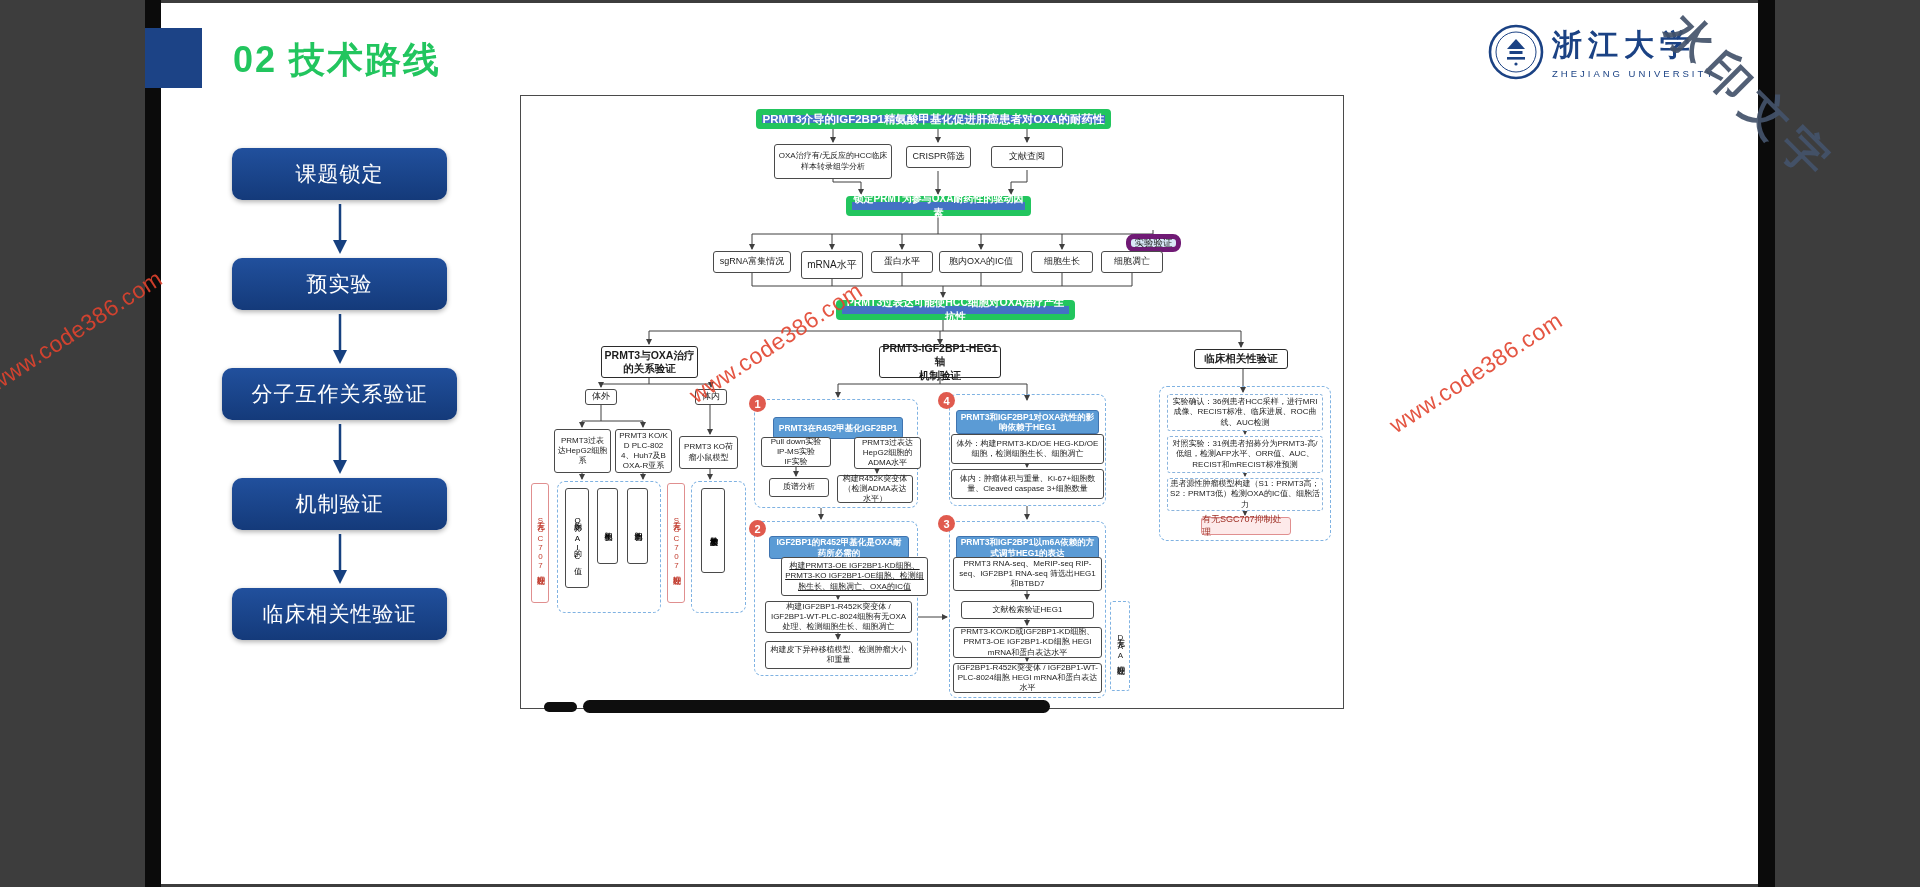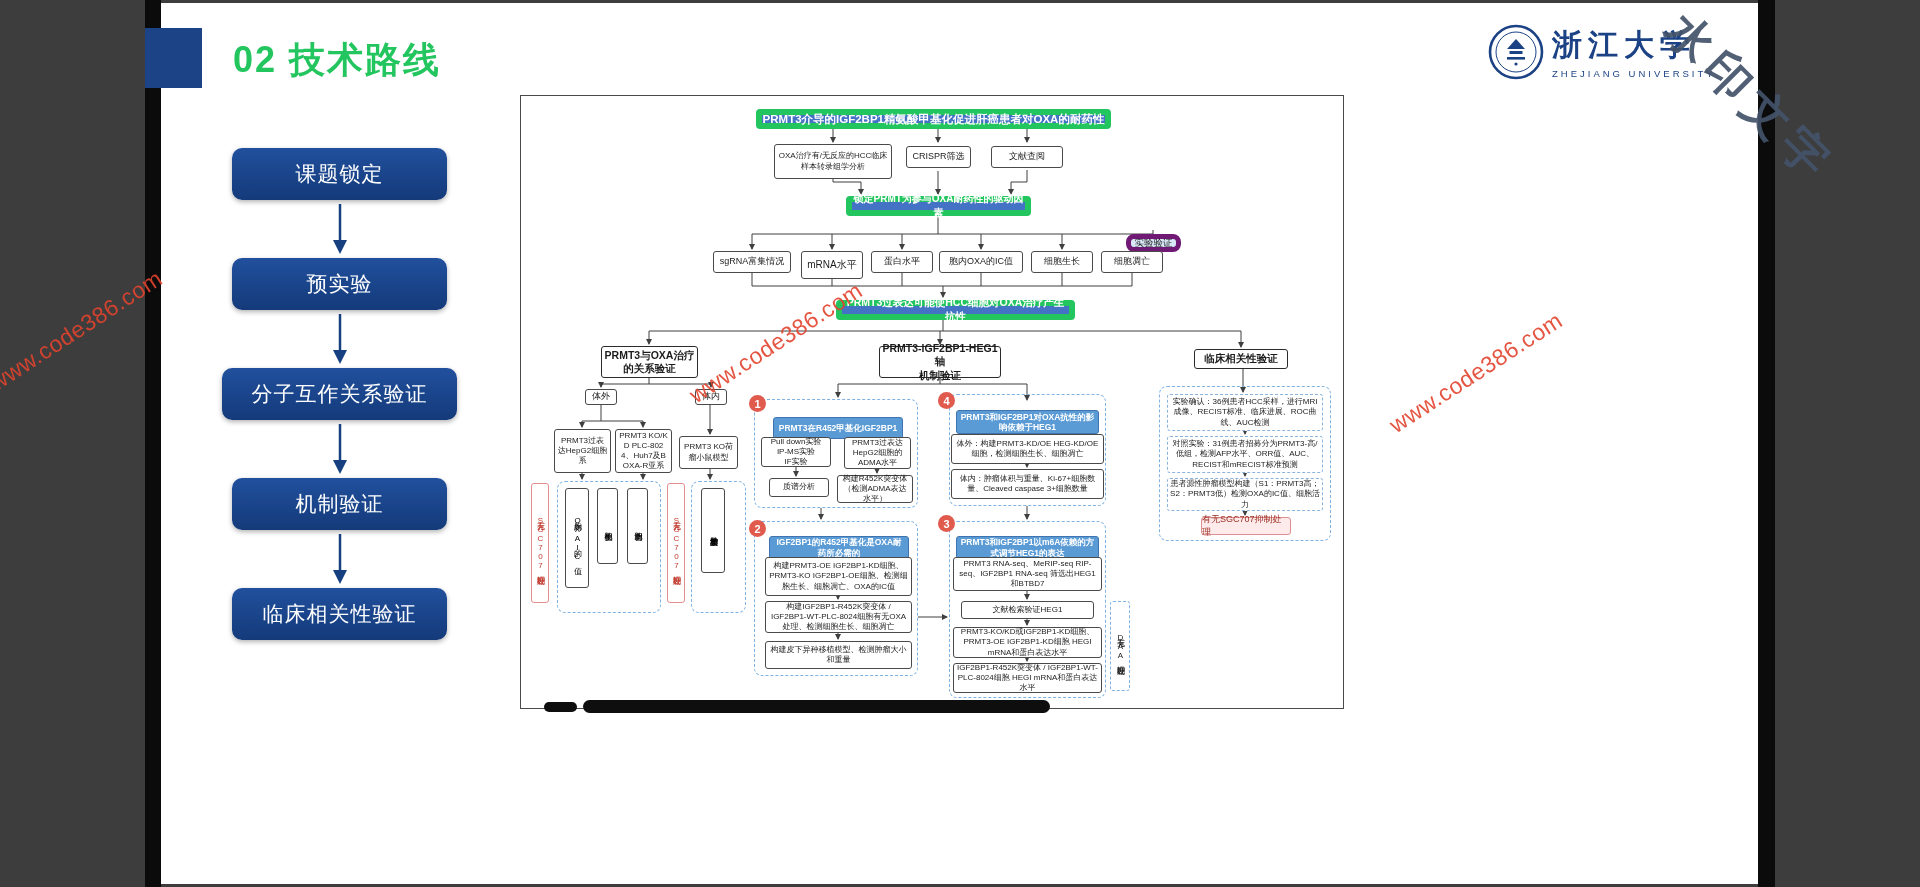--- a/index.html
+++ b/index.html
@@ -212,31 +212,31 @@
     <div class="v" style="left:106px;top:392px;width:21px;height:76px;">细胞凋亡</div>
     <div class="v red" style="left:146px;top:387px;width:18px;height:120px;">有无SGC707抑制处理</div>
     <div class="v" style="left:180px;top:392px;width:24px;height:85px;">肿瘤大小和重量</div>
 
     <div class="dashed" style="left:233px;top:303px;width:164px;height:109px;"></div>
     <div class="num" style="left:228px;top:299px;">1</div>
     <div class="bluehead" style="left:252px;top:313px;width:130px;height:22px;">PRMT3在R452甲基化IGF2BP1</div>
     <div class="box" style="left:240px;top:341px;width:70px;height:30px;">Pull down实验
 IP-MS实验
 IF实验</div>
-    <div class="box" style="left:323px;top:341px;width:67px;height:32px;">PRMT3过表达
+    <div class="box" style="left:333px;top:341px;width:67px;height:32px;">PRMT3过表达
 HepG2细胞的
 ADMA水平</div>
     <div class="box" style="left:248px;top:382px;width:60px;height:19px;">质谱分析</div>
     <div class="box" style="left:316px;top:379px;width:76px;height:28px;">构建R452K突变体
 （检测ADMA表达水平）</div>
 
     <div class="dashed" style="left:233px;top:425px;width:164px;height:155px;"></div>
     <div class="num" style="left:228px;top:424px;">2</div>
     <div class="bluehead" style="left:248px;top:432px;width:140px;height:23px;">IGF2BP1的R452甲基化是OXA耐药所必需的</div>
-    <div class="box" style="left:244px;top:461px;width:147px;height:39px;">构建PRMT3-OE IGF2BP1-KD细胞、PRMT3-KO IGF2BP1-OE细胞、检测细胞生长、细胞凋亡、OXA的IC值</div>
+    <div class="box" style="left:260px;top:461px;width:147px;height:39px;text-decoration:underline;">构建PRMT3-OE IGF2BP1-KD细胞、PRMT3-KO IGF2BP1-OE细胞、检测细胞生长、细胞凋亡、OXA的IC值</div>
     <div class="box" style="left:244px;top:505px;width:147px;height:32px;">构建IGF2BP1-R452K突变体 / IGF2BP1-WT-PLC-8024细胞有无OXA处理、检测细胞生长、细胞凋亡</div>
     <div class="box" style="left:244px;top:545px;width:147px;height:28px;">构建皮下异种移植模型、检测肿瘤大小和重量</div>
 
     <div class="dashed" style="left:428px;top:425px;width:157px;height:177px;"></div>
     <div class="num" style="left:417px;top:419px;">3</div>
     <div class="bluehead" style="left:435px;top:432px;width:143px;height:23px;">PRMT3和IGF2BP1以m6A依赖的方式调节HEG1的表达</div>
     <div class="box" style="left:432px;top:461px;width:149px;height:34px;">PRMT3 RNA-seq、MeRIP-seq RIP-seq、IGF2BP1 RNA-seq 筛选出HEG1和BTBD7</div>
     <div class="box" style="left:440px;top:505px;width:133px;height:18px;">文献检索验证HEG1</div>
     <div class="box" style="left:432px;top:531px;width:149px;height:31px;">PRMT3-KO/KD或IGF2BP1-KD细胞、PRMT3-OE IGF2BP1-KD细胞 HEGI mRNA和蛋白表达水平</div>
     <div class="box" style="left:432px;top:567px;width:149px;height:30px;">IGF2BP1-R452K突变体 / IGF2BP1-WT-PLC-8024细胞 HEGI mRNA和蛋白表达水平</div>

